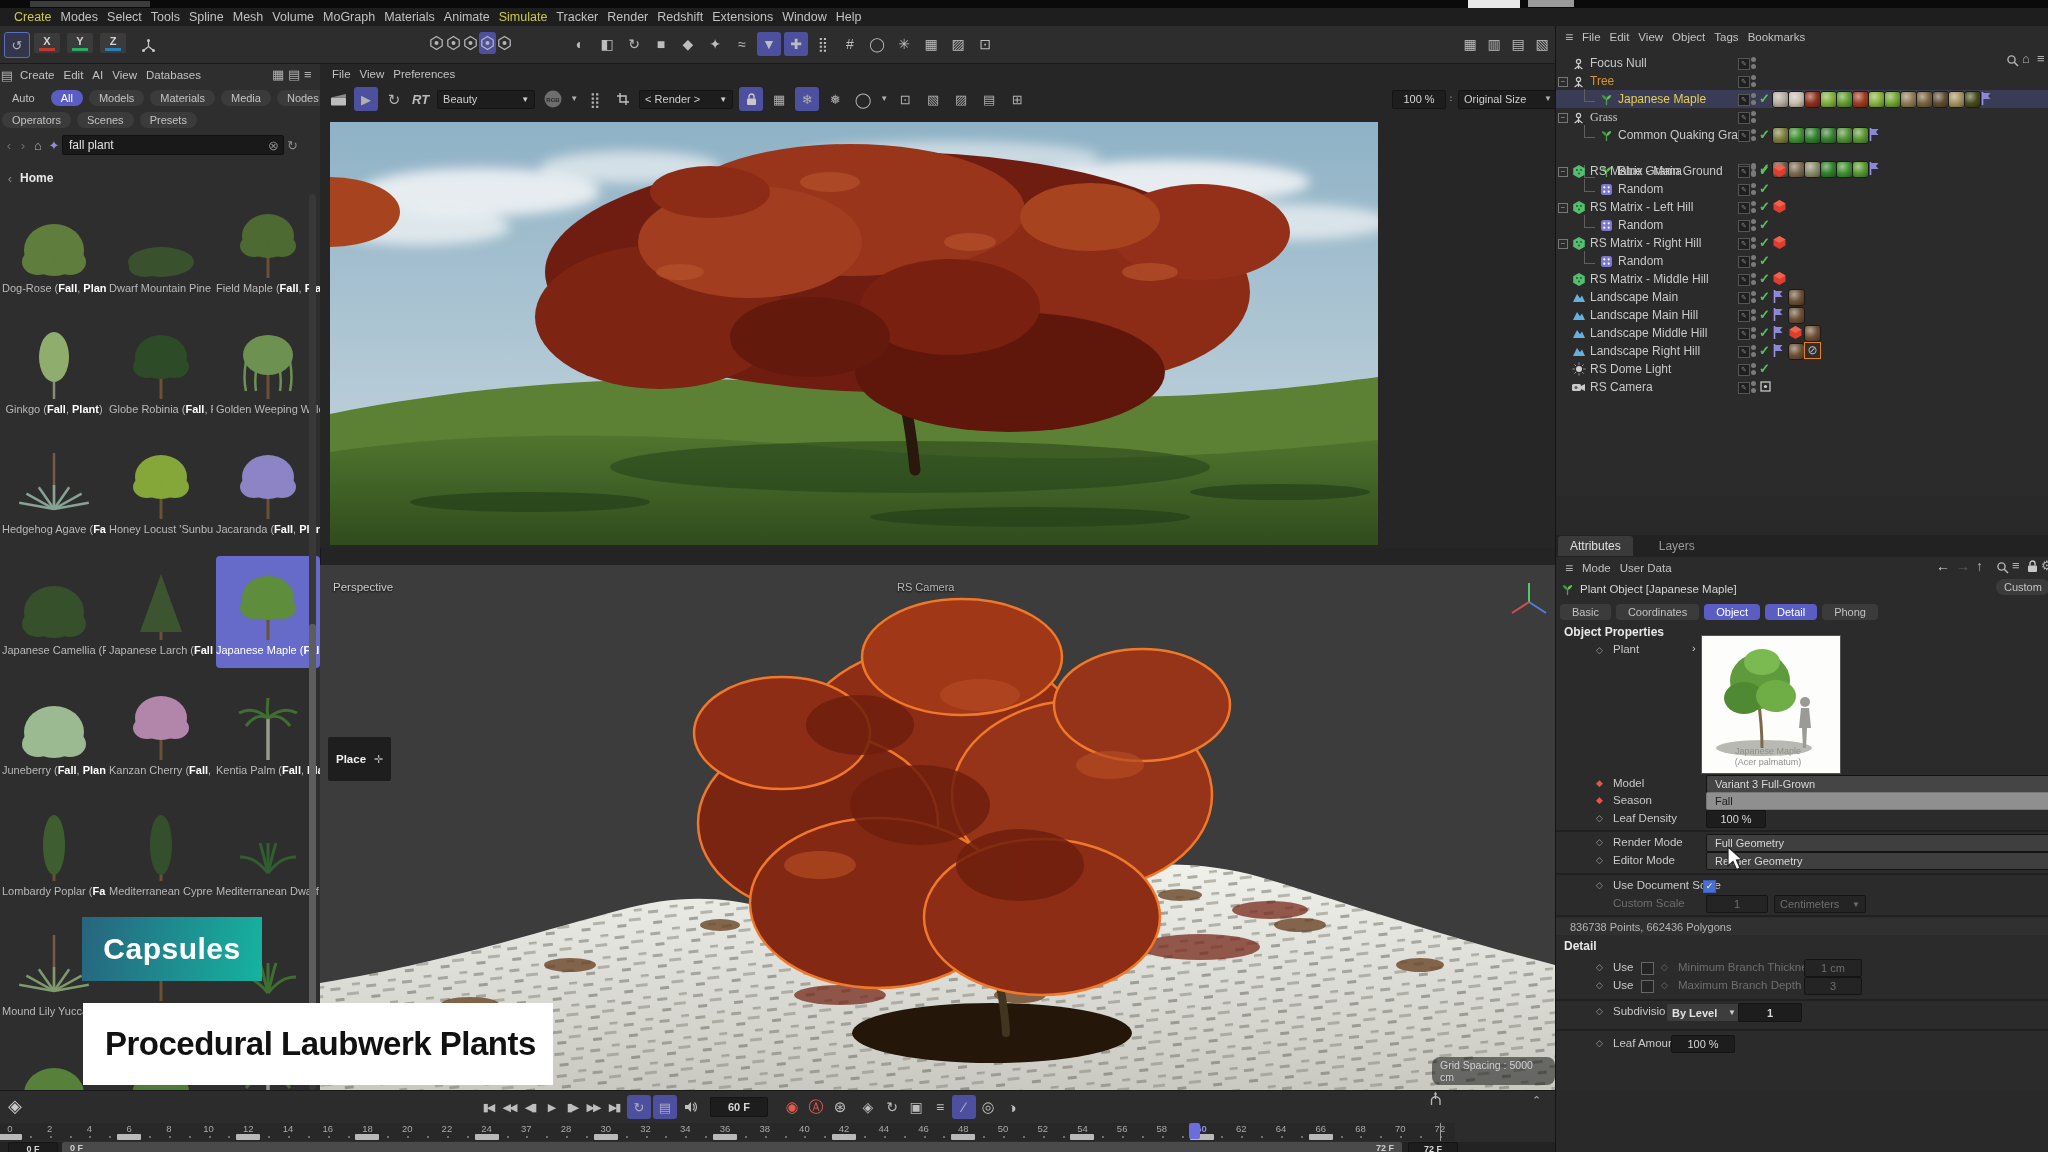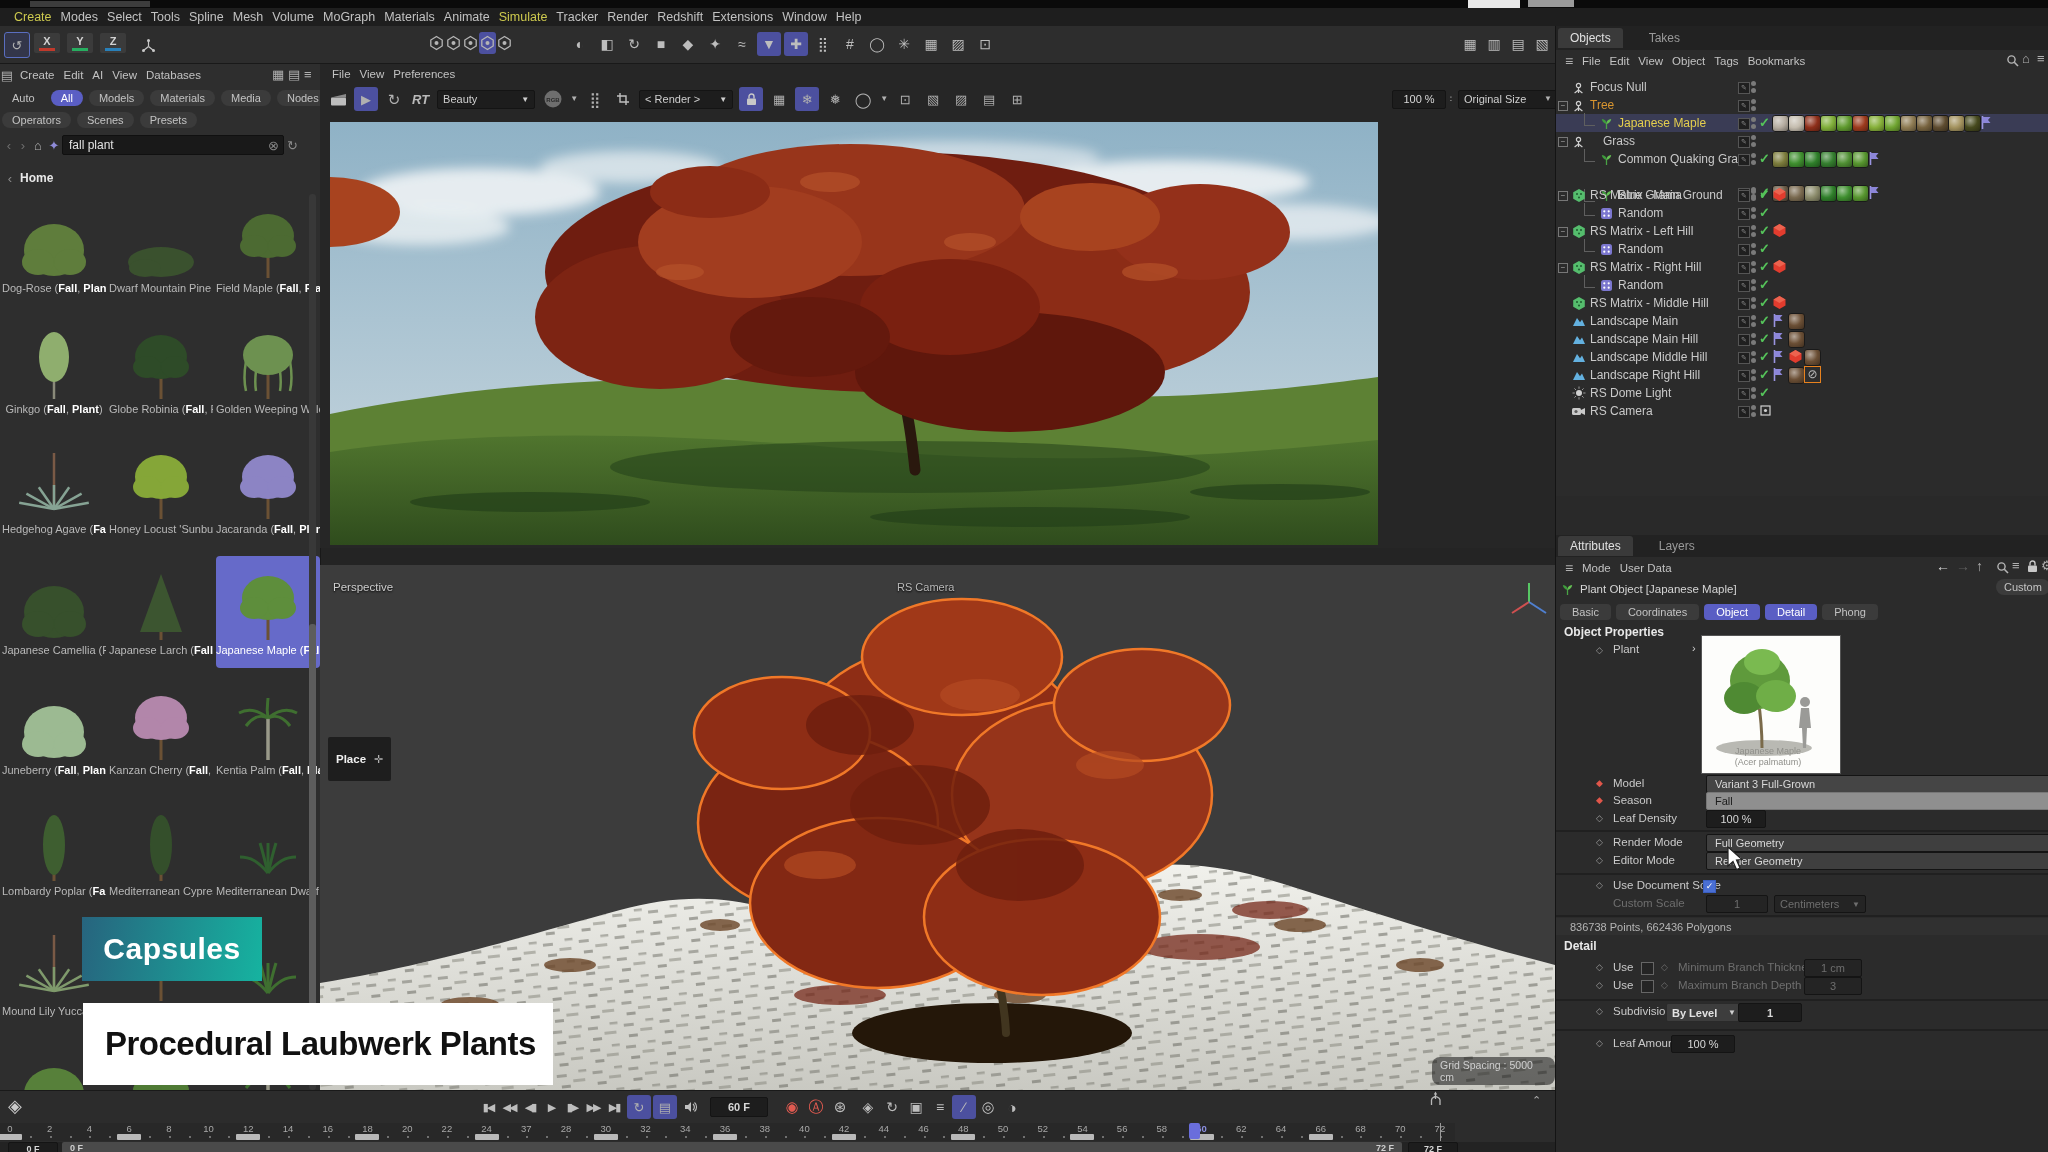--- a/index.html
+++ b/index.html
@@ -701,24 +701,20 @@
       <span class="ic" style="margin-left:8px;font-size:11px">✛</span>
     </div>
     <div style="position:absolute;left:1112px;top:492px;background:rgba(20,20,20,0.55);padding:2px 8px;border-radius:8px;font-size:10.5px;color:#cfcfcf">
       <span>Grid Spacing : 5000 cm</span>
     </div>
   </div>
 
   <div class="abs" style="left:1555px;top:26px;width:493px;height:1126px;background:#292929;border-left:1px solid #141414">
 
     <div id="om" class="abs" style="left:0;top:0;width:493px;height:470px;background:#2b2b2b">
-      <div class="row" style="height:24px;background:#222;padding-left:2px">
-        <span class="tab active">Objects</span>
-        <span class="tab" style="margin-left:14px">Takes</span>
-      </div>
       <div class="row" style="height:22px;padding-left:4px">
         <span class="ic" style="width:18px;font-size:14px">≡</span>
         <span class="mi" style="font-size:11.5px;margin-left:4px">File</span>
         <span class="mi" style="font-size:11.5px">Edit</span>
         <span class="mi" style="font-size:11.5px">View</span>
         <span class="mi" style="font-size:11.5px">Object</span>
         <span class="mi" style="font-size:11.5px">Tags</span>
         <span class="mi" style="font-size:11.5px">Bookmarks</span>
       </div>
       <span id="om-search" class="ic" style="position:absolute;left:450px;top:28px">
@@ -804,21 +800,21 @@
             <span class="exp">−</span>
             <span style="width: 14px; flex: 0 0 auto;"></span>
             <span class="ic" style="width: 17px; flex: 0 0 auto;">
               <svg xmlns="http://www.w3.org/2000/svg" width="13" height="13" viewBox="0 0 13 13">
                 <circle cx="6.5" cy="4.5" r="2.1" fill="none" stroke="#cfcfcf" stroke-width="1.2"></circle>
                 <line x1="6.5" y1="6.6" x2="6.5" y2="12" stroke="#cfcfcf" stroke-width="1.2"></line>
                 <line x1="6.5" y1="9" x2="2.6" y2="12" stroke="#cfcfcf" stroke-width="1.2"></line>
                 <line x1="6.5" y1="9" x2="10.4" y2="12" stroke="#cfcfcf" stroke-width="1.2"></line>
               </svg>
             </span>
-            <span style="margin-left: 16px; white-space: nowrap;">Grass</span>
+            <span style="margin-left: 3px; white-space: nowrap; font-family: Liberation Serif, serif;">Grass</span>
             <span class="editbox">✎</span>
             <span class="dots">
               <i></i>
               <i></i>
             </span>
           </div>
           <div class="om-row" style="top: 78px;">
             <span style="width: 28px; flex: 0 0 auto;"></span>
             <span class="elbow"></span>
             <span class="ic" style="width: 17px; flex: 0 0 auto;">

